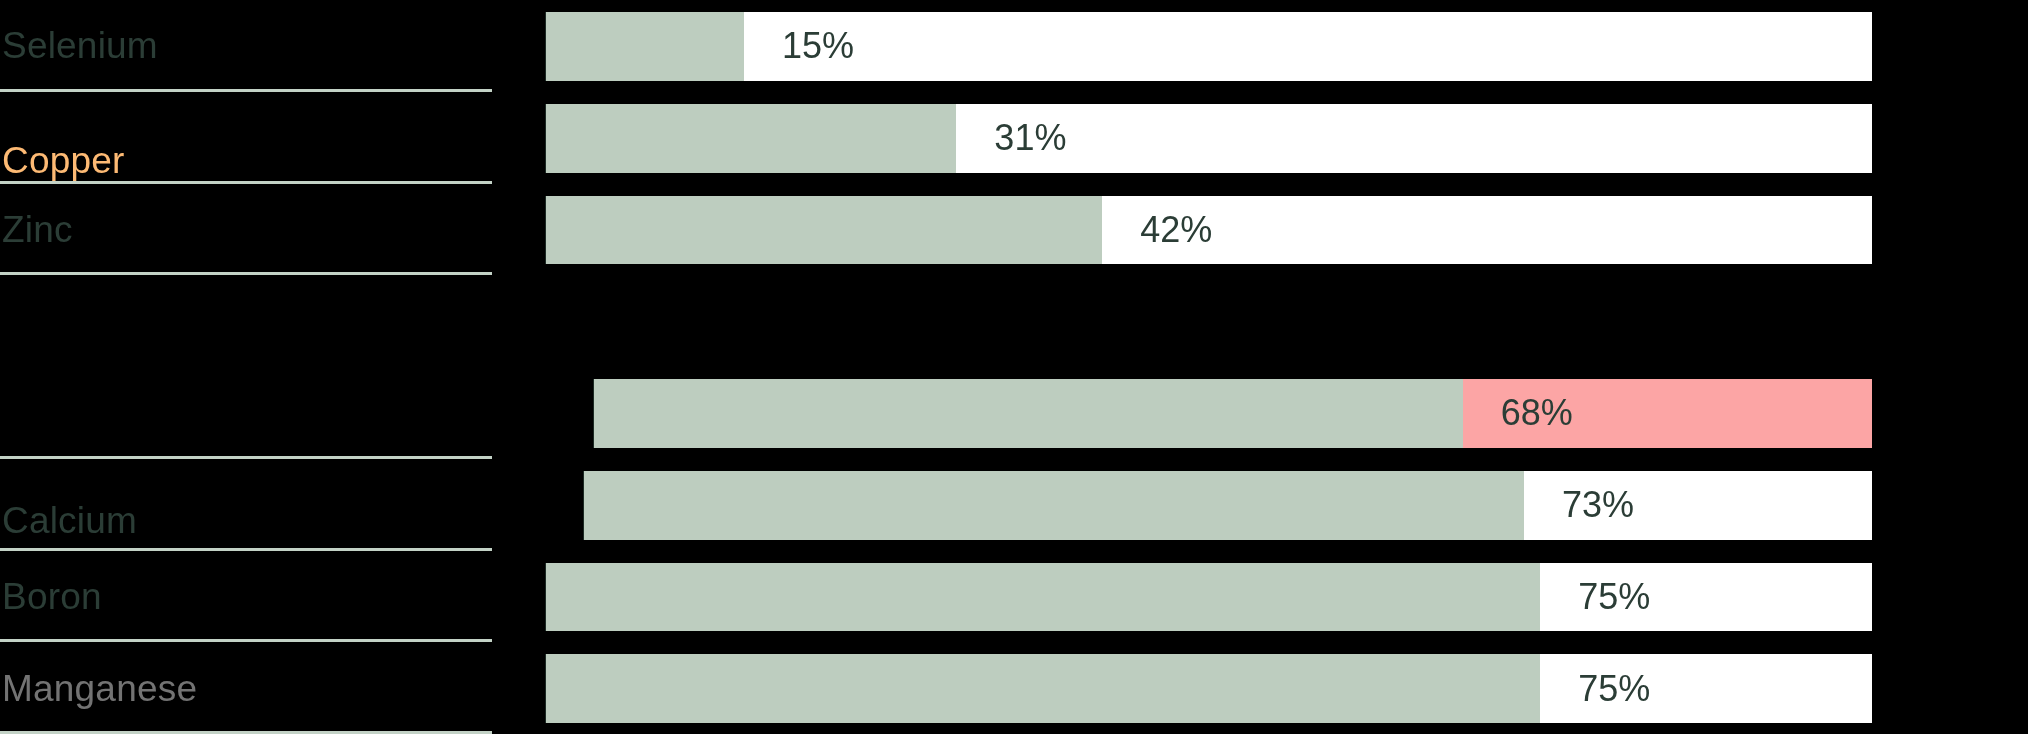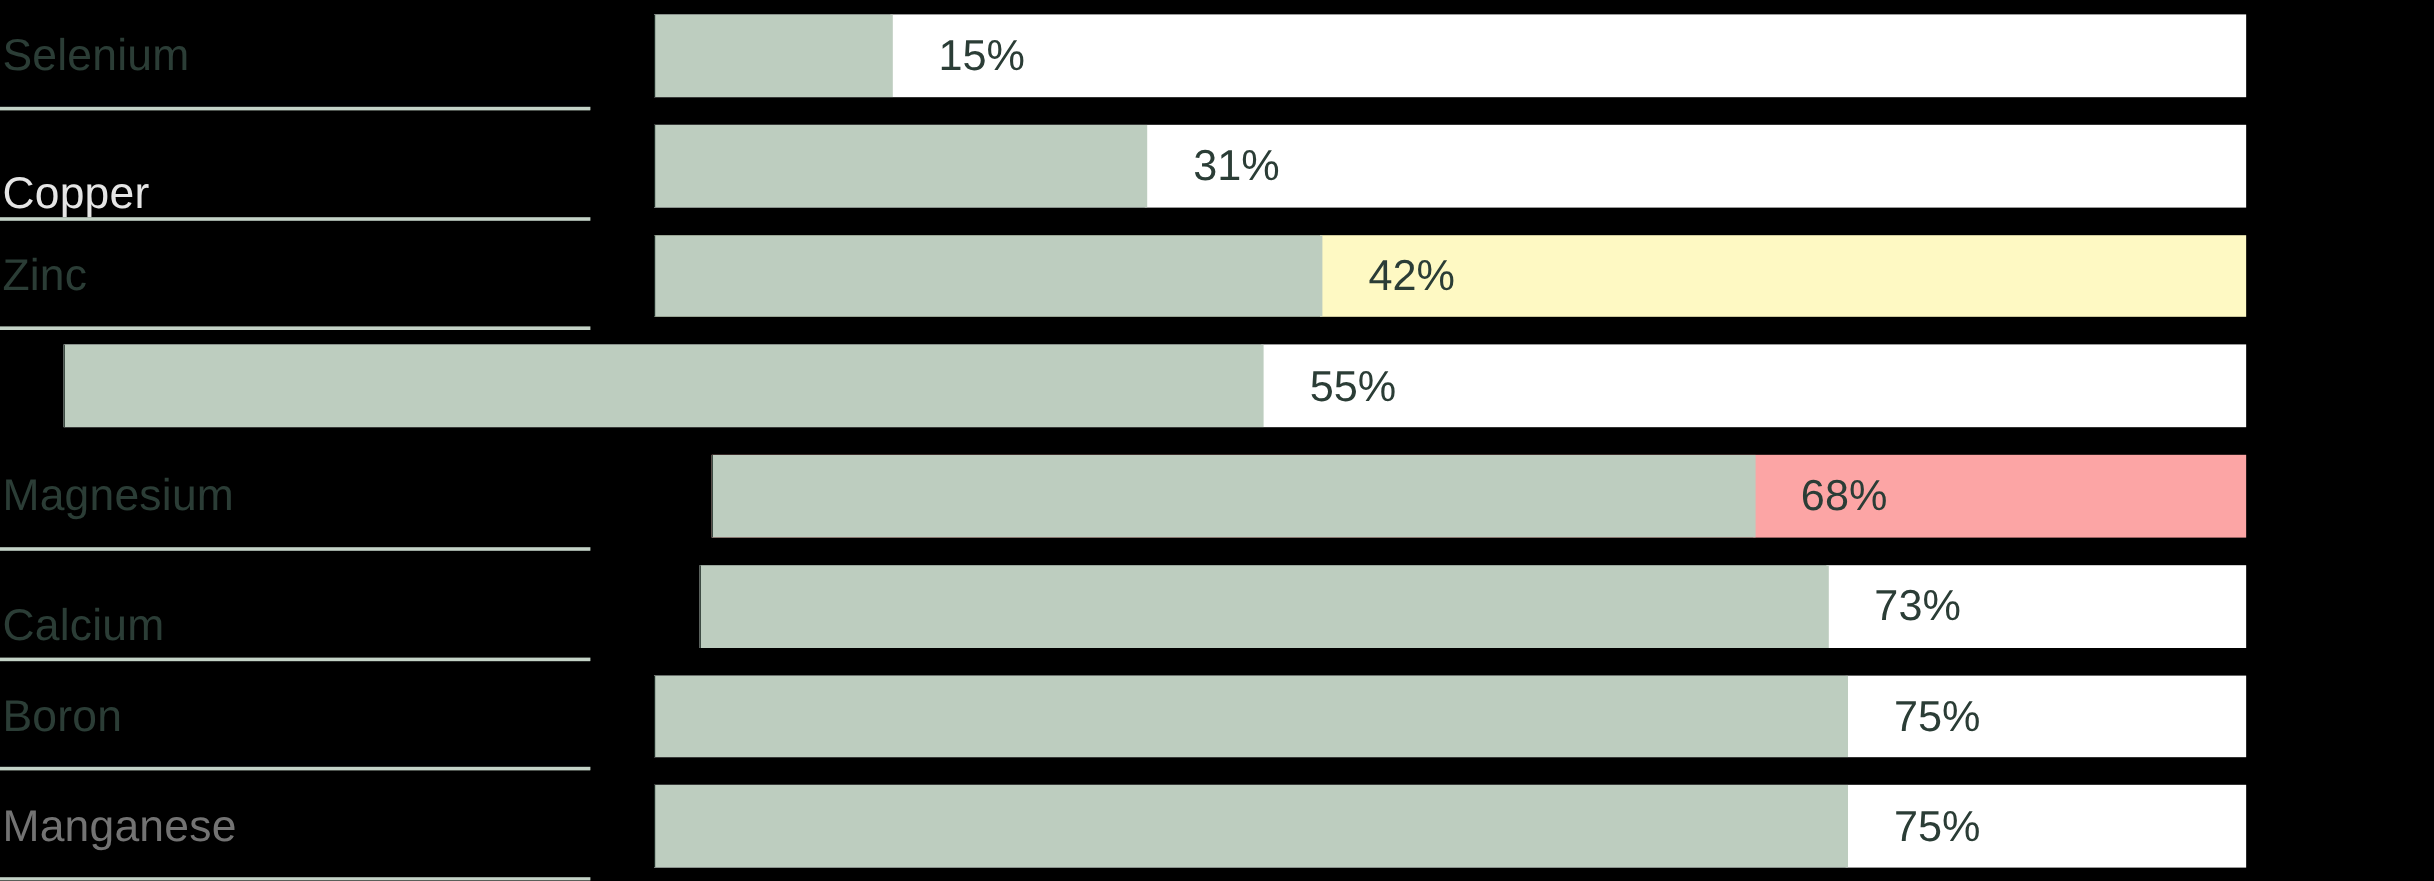--- a/index.html
+++ b/index.html
@@ -114,59 +114,52 @@
       <div class="bar-cell">
         <div class="bar-track" style="background: rgb(255, 255, 255);">
           <div class="bar-fill" style="width: 15%; background: rgb(189, 205, 191); box-shadow: rgb(29, 43, 37) 1px 0px 0px 0px inset, rgb(29, 43, 37) -2px 0px 0px 0px;"></div>
           <span class="bar-value" style="color: rgb(43, 61, 54);">15%</span>
         </div>
       </div>
     </div>
 
     <div class="chart-row">
       <div class="label-cell">
-        <span class="row-label" style="color: #e5e5e5; margin-top: 45px;">Copper</span>
+        <span class="row-label" style="color: #fdba74; margin-top: 45px;">Copper</span>
         <span class="row-divider" style="background: rgb(195, 210, 198);"></span>
       </div>
       <div class="gutter"></div>
       <div class="bar-cell">
         <div class="bar-track" style="background: rgb(255, 255, 255);">
           <div class="bar-fill" style="width: 31%; background: rgb(189, 205, 191); box-shadow: rgb(29, 43, 37) 1px 0px 0px 0px inset, rgb(29, 43, 37) -2px 0px 0px 0px;"></div>
           <span class="bar-value" style="color: rgb(43, 61, 54);">31%</span>
         </div>
       </div>
     </div>
 
     <div class="chart-row">
       <div class="label-cell">
         <span class="row-label" style="color: rgb(43, 61, 54); text-align: center;">Zinc</span>
         <span class="row-divider" style="background: rgb(195, 210, 198);"></span>
       </div>
       <div class="gutter"></div>
       <div class="bar-cell">
-        <div class="bar-track" style="background: #fef9c3;">
+        <div class="bar-track" style="background: #ffffff;">
           <div class="bar-fill" style="width: 42%; background: rgb(189, 205, 191); box-shadow: rgb(29, 43, 37) 1px 0px 0px 0px inset, rgb(29, 43, 37) -2px 0px 0px 0px;"></div>
           <span class="bar-value" style="color: rgb(43, 61, 54);">42%</span>
         </div>
       </div>
     </div>
 
     <div class="chart-row">
       <div class="gutter"></div>
-      <div class="bar-cell">
-        <div class="bar-track" style="background: rgb(255, 255, 255);">
-          <div class="bar-fill" style="width: 55%; background: rgb(189, 205, 191); box-shadow: rgb(29, 43, 37) 1px 0px 0px 0px inset, rgb(29, 43, 37) -2px 0px 0px 0px;"></div>
-          <span class="bar-value" style="color: rgb(43, 61, 54);">55%</span>
-        </div>
-      </div>
-    </div>
-
-    <div class="chart-row">
-      <div class="label-cell">
-        <span class="row-label" style="color: rgb(43, 61, 54);">Magnesium</span>
+    </div>
+
+    <div class="chart-row">
+      <div class="label-cell">
         <span class="row-divider" style="background: rgb(195, 210, 198);"></span>
       </div>
       <div class="gutter"></div>
       <div class="bar-cell">
         <div class="bar-track" style="background: #fca5a5; margin-left: 48px;">
           <div class="bar-fill" style="width: 68%; background: rgb(189, 205, 191); box-shadow: rgb(29, 43, 37) 1px 0px 0px 0px inset, rgb(29, 43, 37) -2px 0px 0px 0px;"></div>
           <span class="bar-value" style="color: rgb(43, 61, 54);">68%</span>
         </div>
       </div>
     </div>

